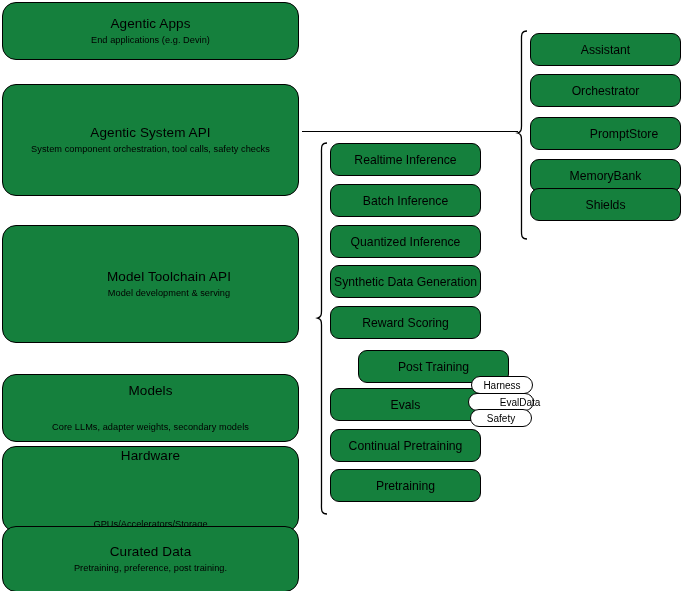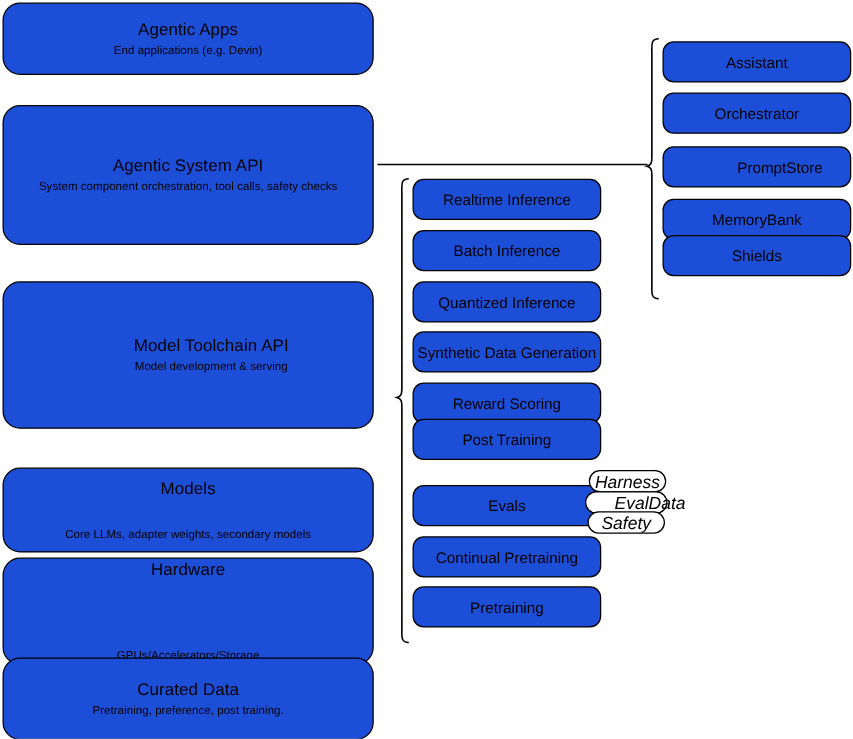--- a/index.html
+++ b/index.html
@@ -18,21 +18,21 @@
   #canvas {
     position: absolute;
     left: 0; top: 0;
     width: 682px;
     height: 591px;
   }
   .box {
     position: absolute;
     box-sizing: border-box;
     border: 1.2px solid #000000;
-    background: #1d4ed8;
+    background: #15803d;
     display: flex;
     flex-direction: column;
     align-items: center;
     justify-content: center;
     text-align: center;
   }
   .layer-box {
     border-radius: 14px;
     left: 2px;
     width: 297px;
@@ -66,25 +66,24 @@
   }
   .tag {
     position: absolute;
     box-sizing: border-box;
     border: 1.2px solid #000000;
     background: #ffffff;
     border-radius: 40px;
     display: flex;
     align-items: center;
     justify-content: center;
-    font-size: 14px;
+    font-size: 10px;
     line-height: 13px;
     height: 18px;
     color: #000000;
-    font-style: italic;
   }
   svg.lines {
     position: absolute;
     left: 0; top: 0;
     width: 682px;
     height: 591px;
     pointer-events: none;
   }
 </style>
 </head>
@@ -145,21 +144,21 @@
   </div>
   <div class="box pill-box mid-box" style="top:225px;">
     <span>Quantized Inference</span>
   </div>
   <div class="box pill-box mid-box" style="top:265px;">
     <span>Synthetic Data Generation</span>
   </div>
   <div class="box pill-box mid-box" style="top:306px;">
     <span>Reward Scoring</span>
   </div>
-  <div class="box pill-box mid-box" style="top:335px;">
+  <div class="box pill-box mid-box" style="top:350px;margin-left:28px;">
     <span>Post Training</span>
   </div>
   <div class="box pill-box mid-box" style="top:388px;">
     <span>Evals</span>
   </div>
   <div class="box pill-box mid-box" style="top:429px;">
     <span>Continual Pretraining</span>
   </div>
   <div class="box pill-box mid-box" style="top:469px;">
     <span>Pretraining</span>

